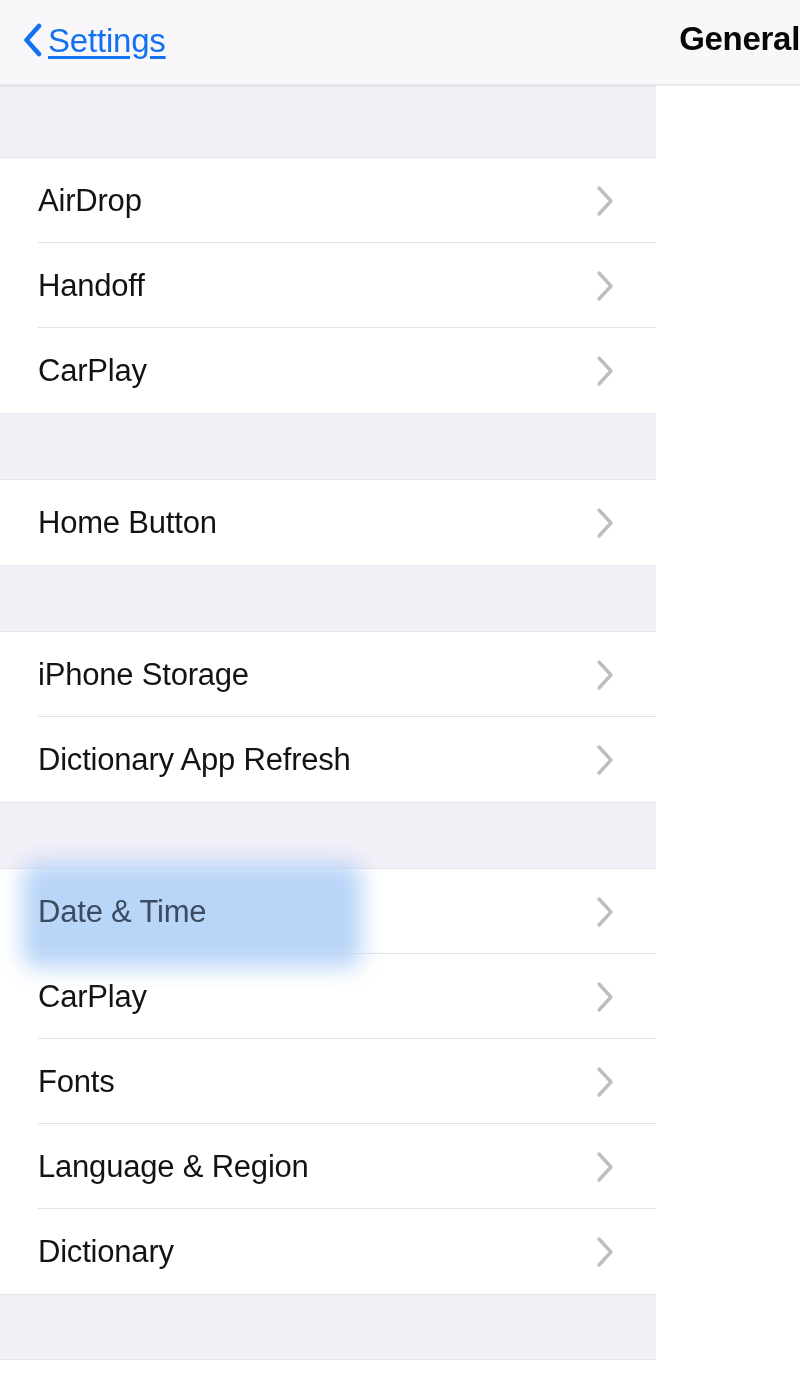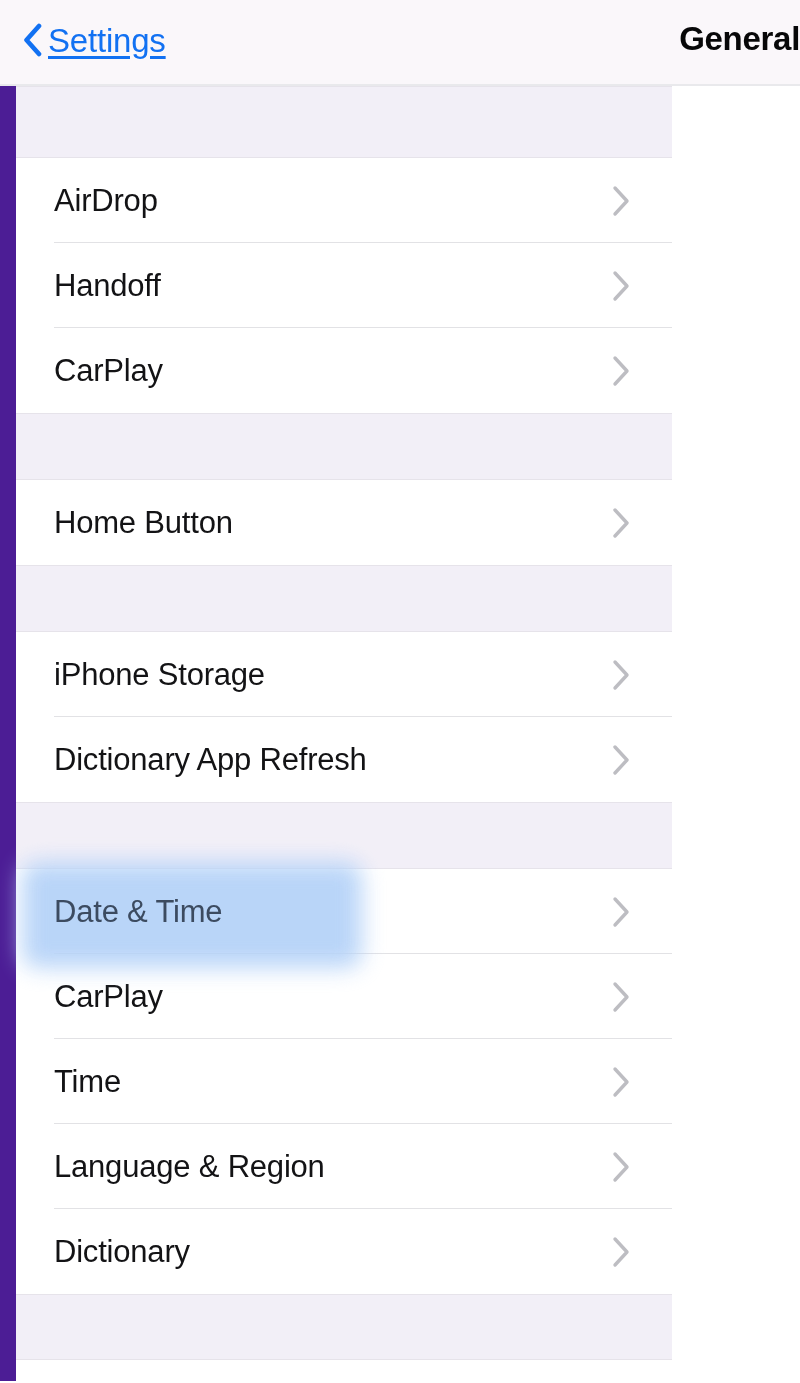--- a/index.html
+++ b/index.html
@@ -66,22 +66,21 @@
     font-size: 33px;
     font-weight: bold;
     color: #070708;
     letter-spacing: -0.3px;
   }
 
   
   .content {
     position: relative;
     width: 656px;
-    background: #4c1d95;
-    padding-left: 16px;
+    background: #0369a1;
   }
 
   
   .gap {
     background: #f2eff7;
     border-top: 1px solid #e6e3ea;
     border-bottom: 1px solid #e6e3ea;
     box-sizing: border-box;
   }
   .gap-top    { height: 72px; }
@@ -258,21 +257,21 @@
       </div>
       <div class="row sep">
         <span class="row-label">CarPlay</span>
         <span class="row-chevron">
           <svg width="19" height="32" viewBox="0 0 19 32" fill="none" xmlns="http://www.w3.org/2000/svg">
             <path d="M3 3 L15 16 L3 29" stroke="#bdbdc2" stroke-width="3.4" stroke-linecap="round" stroke-linejoin="round"></path>
           </svg>
         </span>
       </div>
       <div class="row sep">
-        <span class="row-label">Time</span>
+        <span class="row-label">Fonts</span>
         <span class="row-chevron">
           <svg width="19" height="32" viewBox="0 0 19 32" fill="none" xmlns="http://www.w3.org/2000/svg">
             <path d="M3 3 L15 16 L3 29" stroke="#bdbdc2" stroke-width="3.4" stroke-linecap="round" stroke-linejoin="round"></path>
           </svg>
         </span>
       </div>
       <div class="row sep">
         <span class="row-label">Language &amp; Region</span>
         <span class="row-chevron">
           <svg width="19" height="32" viewBox="0 0 19 32" fill="none" xmlns="http://www.w3.org/2000/svg">

